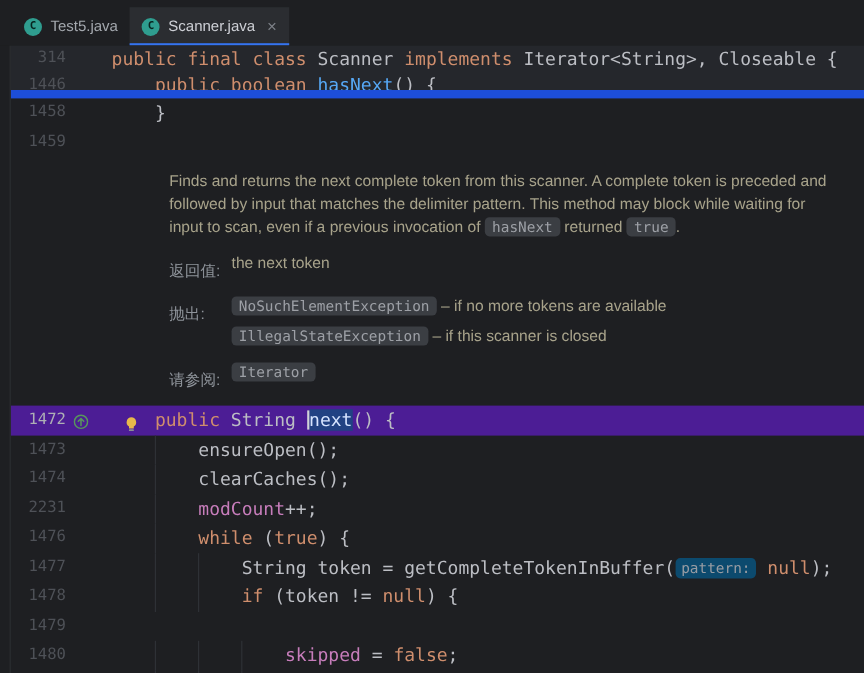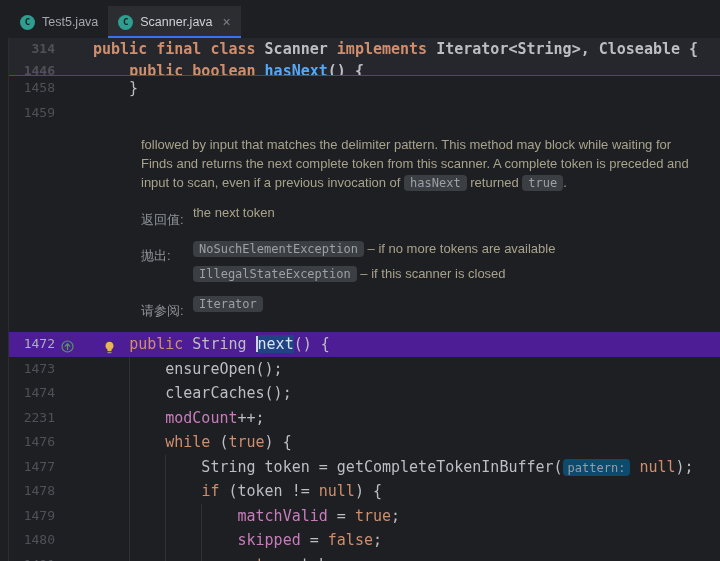--- a/index.html
+++ b/index.html
@@ -14,21 +14,21 @@
   .tab-icon{width:15px;height:15px;border-radius:50%;background:#2f9d8f;color:#07241f;
             font:700 9px/15px "DejaVu Sans Mono",monospace;text-align:center;flex:0 0 15px;}
   .tab-close{color:#7c8087;font-size:14px;line-height:14px;margin-left:3px;}
 
   
   .editor{position:absolute;top:38px;left:0;right:0;bottom:0;background:#1e1f22;
           font-family:"DejaVu Sans Mono",monospace;}
   .left-line{position:absolute;left:8px;top:0;bottom:0;width:1px;background:#2b2d31;z-index:4;}
   .content{margin-left:9px;}
 
-  .sticky{background:#25272c;border-bottom:1px solid #1d4ed8;font-weight:bold;}
+  .sticky{background:#25272c;border-bottom:7px solid #1d4ed8;}
   .sticky .row{height:22px;line-height:22px;background:transparent;}
   .sticky .row.clipped{height:15px;overflow:hidden;}
 
   .row{display:flex;height:24.5px;line-height:24.5px;font-size:15px;color:#bcbec4;position:relative;}
   .row.current{background:#4c1d95;}
   .gutter{flex:0 0 84px;box-sizing:border-box;padding-right:38px;text-align:right;
           font-size:13px;color:#4e5157;position:relative;}
   .row.current .gutter{color:#aeb0b5;}
   .code{flex:1;white-space:pre;position:relative;}
   .guide{position:absolute;top:0;bottom:0;width:1px;background:#2e3136;}
@@ -92,22 +92,22 @@
             <div class="code"><span class="tk-pl">    }</span></div>
           </div>
           <div class="row">
             <div class="gutter">1459</div>
             <div class="code"></div>
           </div>
           <div class="doc-row">
             <div class="doc-spacer"></div>
             <div class="doc">
               <div class="doc-para">
+                <div class="doc-line"><span>Finds and returns the next complete token from this scanner. A complete token is preceded and</span></div>
                 <div class="doc-line"><span>followed by input that matches the delimiter pattern. This method may block while waiting for</span></div>
-                <div class="doc-line"><span>Finds and returns the next complete token from this scanner. A complete token is preceded and</span></div>
                 <div class="doc-line"><span>input to scan, even if a previous invocation of </span><span class="chip">hasNext</span><span> returned </span><span class="chip">true</span><span>.</span></div>
               </div>
               <div class="doc-section">
                 <div class="doc-label">返回值:</div>
                 <div class="doc-rows">
                   <div class="doc-line"><span>the next token</span></div>
                 </div>
               </div>
               <div class="doc-section">
                 <div class="doc-label">抛出:</div>
@@ -153,21 +153,20 @@
           <div class="row">
             <div class="gutter">1477</div>
             <div class="code"><span class="guide" style="left: 4ch;"></span><span class="guide" style="left: 8ch;"></span><span class="tk-pl">            String token = getCompleteTokenInBuffer(</span><span class="tk-hint">pattern:</span><span class="tk-pl"> </span><span class="tk-kw">null</span><span class="tk-pl">);</span></div>
           </div>
           <div class="row">
             <div class="gutter">1478</div>
             <div class="code"><span class="guide" style="left: 4ch;"></span><span class="guide" style="left: 8ch;"></span><span class="tk-pl">            </span><span class="tk-kw">if </span><span class="tk-pl">(token != </span><span class="tk-kw">null</span><span class="tk-pl">) {</span></div>
           </div>
           <div class="row">
             <div class="gutter">1479</div>
-            <div class="code"><span class="guide" style="left: 4ch;"></span><span class="guide" style="left: 8ch;"></span><span class="guide" style="left: 12ch;"></span><span class="tk-pl">                </span><span class="tk-fd">matchValid</span><span class="tk-pl"> = </span><span class="tk-kw">true</span><span class="tk-pl">;</span></div>
           </div>
           <div class="row">
             <div class="gutter">1480</div>
             <div class="code"><span class="guide" style="left: 4ch;"></span><span class="guide" style="left: 8ch;"></span><span class="guide" style="left: 12ch;"></span><span class="tk-pl">                </span><span class="tk-fd">skipped</span><span class="tk-pl"> = </span><span class="tk-kw">false</span><span class="tk-pl">;</span></div>
           </div>
           <div class="row">
             <div class="gutter">1481</div>
             <div class="code"><span class="guide" style="left: 4ch;"></span><span class="guide" style="left: 8ch;"></span><span class="guide" style="left: 12ch;"></span><span class="tk-pl">                </span><span class="tk-kw">return</span><span class="tk-pl"> token;</span></div>
           </div>
         </div>

